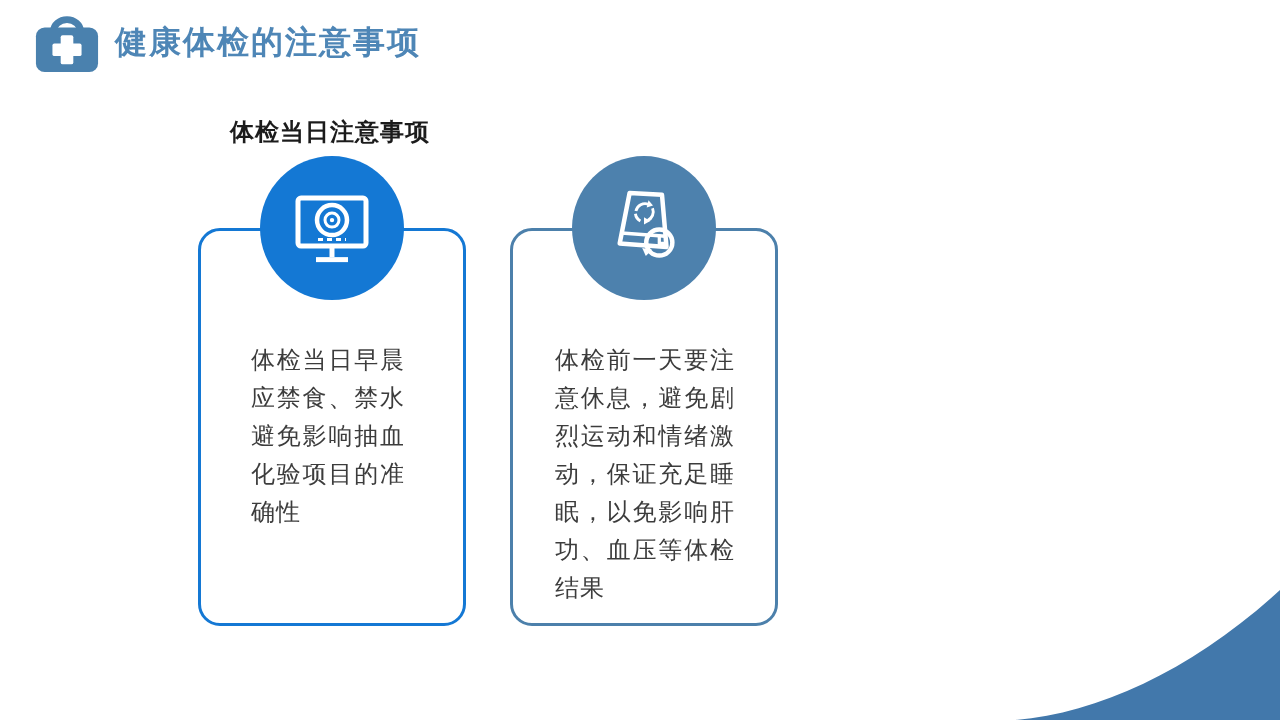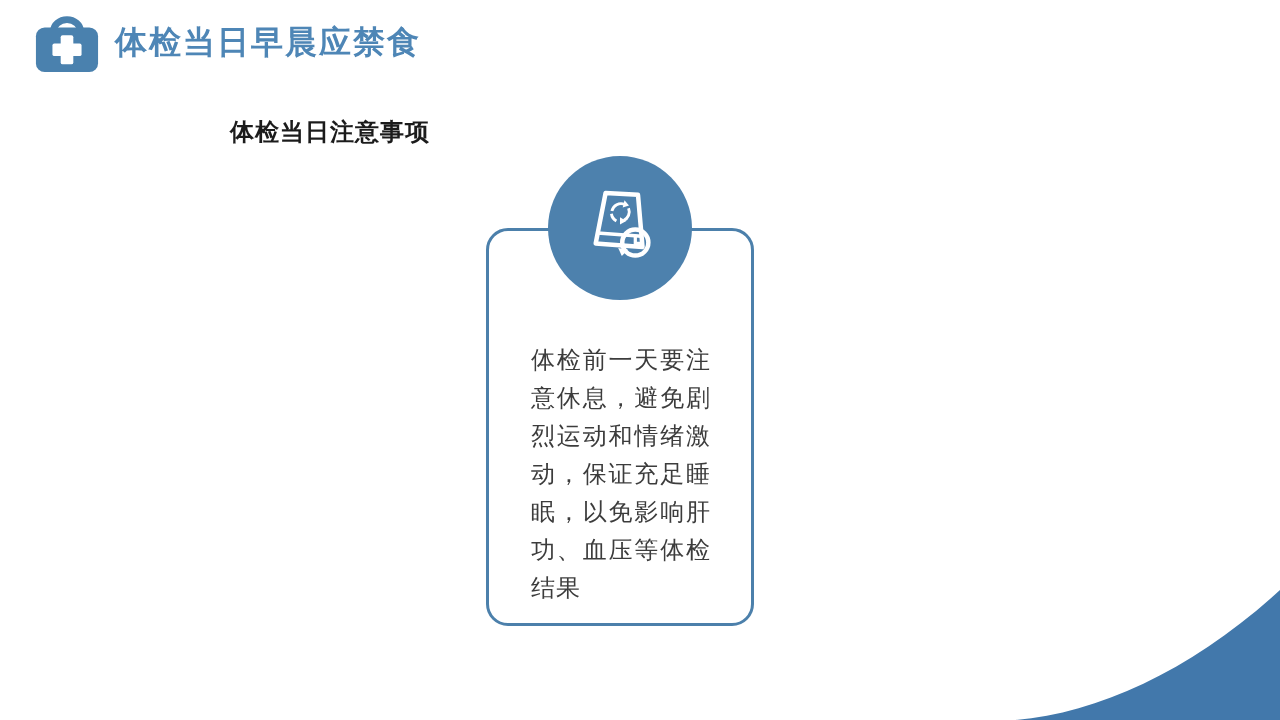--- a/index.html
+++ b/index.html
@@ -15,21 +15,21 @@
 
   
   .section-title { position:absolute; left:222px; top:108px; margin:8px; font-size:24px; font-weight:bold; color:#1b1b1b; letter-spacing:1px; }
 
   
   .card {
     position:absolute; top:228px; width:268px; height:398px;
     border:3px solid; border-radius:22px; box-sizing:border-box; background:#ffffff;
   }
   .card--c1 { left:198px; }
-  .card--c2 { left:486px; }
+  .card--c2 { left:510px; }
   .card--c3 { left:792px; }
   .card--bright { border-color:#1478d4; }
   .card--steel  { border-color:#4c80ab; }
 
   .badge {
     position:absolute; left:50%; top:0; transform:translate(-50%,-52%);
     width:144px; height:144px; border-radius:50%;
     display:flex; align-items:center; justify-content:center;
   }
   .card--bright .badge { background:#1478d4; }
@@ -51,25 +51,41 @@
 
 <div class="slide">
 
   <div class="header">
     <svg class="kit-icon" viewBox="0 0 68 64" aria-hidden="true">
       <path d="M20 20 A14 12 0 0 1 48 20" fill="none" stroke="#4a81ae" stroke-width="7"></path>
       <rect x="2" y="16" width="64" height="46" rx="9" fill="#4a81ae"></rect>
       <rect x="27.5" y="24" width="13" height="30" rx="2" fill="#ffffff"></rect>
       <rect x="19" y="32.5" width="30" height="13" rx="2" fill="#ffffff"></rect>
     </svg>
-    <h1 class="title">体检当日早晨应禁食</h1>
+    <h1 class="title">健康体检的注意事项</h1>
   </div>
 
   <h2 class="section-title">体检当日注意事项</h2>
 
+  <div class="card card--c1 card--bright">
+    <div class="badge">
+      <svg viewBox="0 0 90 90" aria-hidden="true">
+        <g fill="none" stroke="#ffffff">
+          <rect x="11" y="15" width="68" height="48" rx="3" stroke-width="5"></rect>
+          <circle cx="45" cy="37" r="15" stroke-width="4.5"></circle>
+          <circle cx="45" cy="37" r="7" stroke-width="3"></circle>
+          <circle cx="45" cy="37" r="2.2" fill="#ffffff" stroke="none"></circle>
+          <line x1="31" y1="56.5" x2="59" y2="56.5" stroke-width="3" stroke-dasharray="5 4"></line>
+          <line x1="45" y1="63" x2="45" y2="74" stroke-width="5"></line>
+          <line x1="29" y1="76.5" x2="61" y2="76.5" stroke-width="5"></line>
+        </g>
+      </svg>
+    </div>
+    <p class="card-text">体检当日早晨应禁食、禁水避免影响抽血化验项目的准确性</p>
+  </div>
 
   <div class="card card--c2 card--steel">
     <div class="badge">
       <svg viewBox="0 0 100 100" aria-hidden="true">
         <g fill="none" stroke="#ffffff">
           <path d="M34 11 L70 13 L75 71 L23 67 Z" stroke-width="5" stroke-linejoin="round"></path>
           <path d="M25 55.5 L74 59" stroke-width="4"></path>
           <path d="M41 31 A10.5 10.5 0 0 1 55 23.5" stroke-width="3.2"></path>
           <path d="M59.5 28 A10.5 10.5 0 0 1 54 41.5" stroke-width="3.2"></path>
           <path d="M46 42 A10.5 10.5 0 0 1 40.5 34" stroke-width="3.2"></path>

